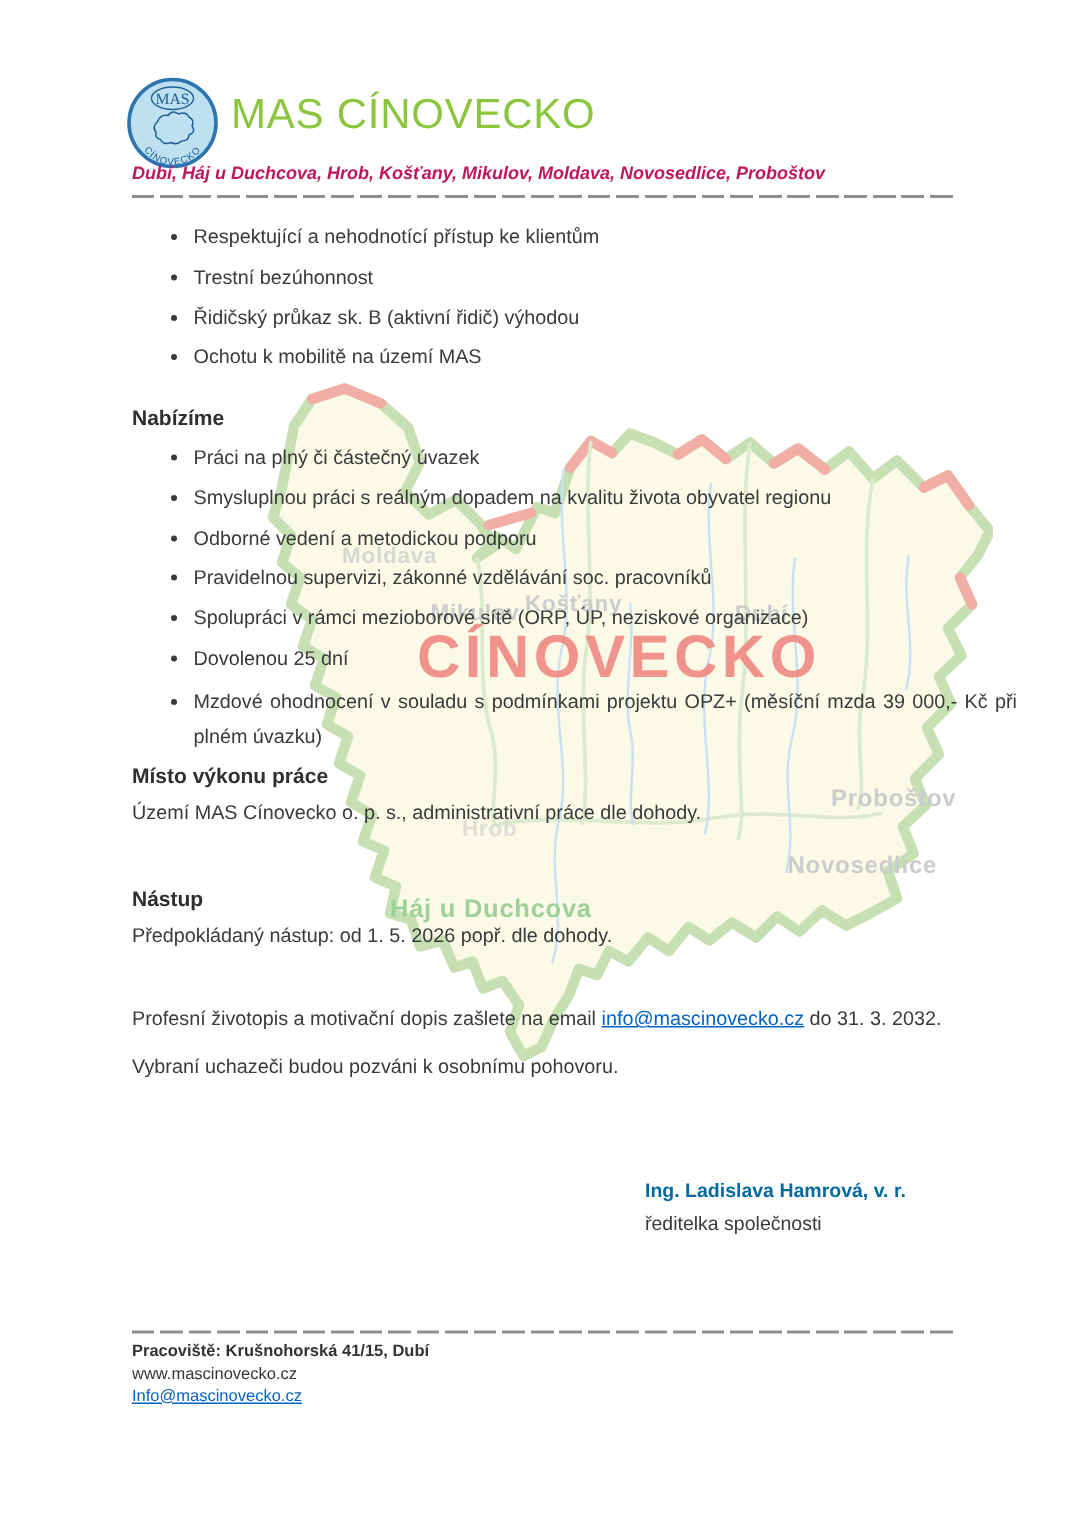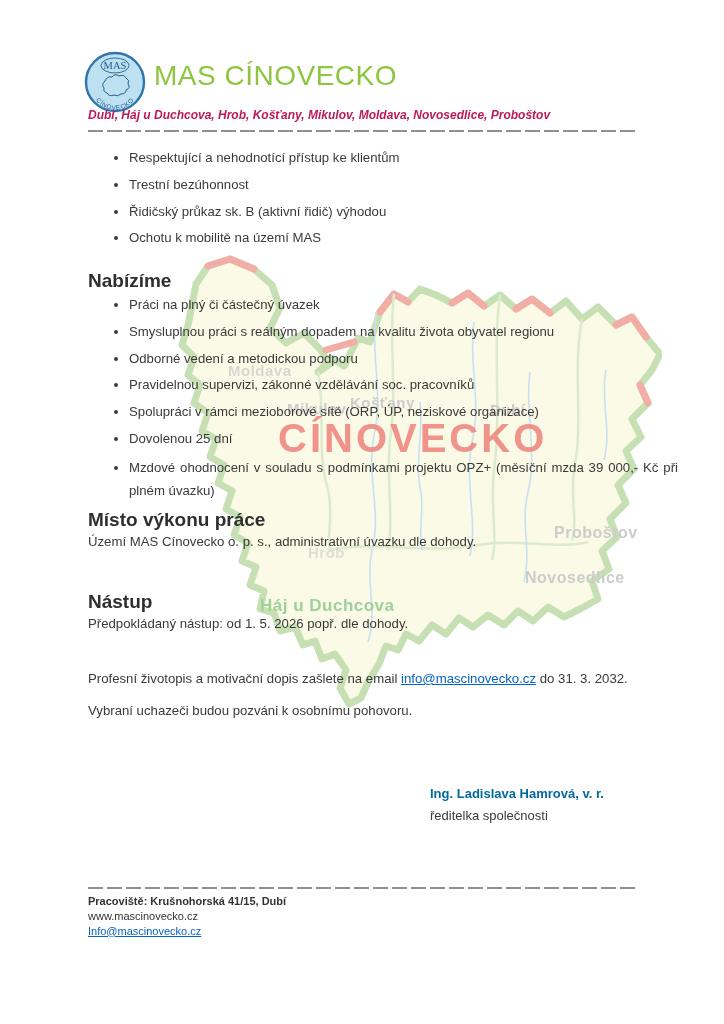--- a/index.html
+++ b/index.html
@@ -29,21 +29,21 @@
   .dash-sep { left:88px; width:549px; height:2px;
     background:repeating-linear-gradient(90deg,#8f8f8f 0 15px, transparent 15px 19px);
   }
   .sep-header { top:130px; }
   .sep-footer { top:887px; }
   .doc-list { left:88px; width:549px; margin:0; padding:0 0 0 41px; list-style:disc; }
   .doc-list li { font-size:13.2px; line-height:26.8px; }
   .doc-list li.justify { text-align:justify; line-height:23px; padding-top:3px; }
   .req-list { top:145px; }
   .offer-list { top:292px; }
-  .h-bold { left:88px; font-size:19px; font-weight:bold; color:#2f2f2f; }
+  .h-bold { left:88px; font-size:14px; font-weight:bold; color:#2f2f2f; }
   .offer-head { top:270px; }
   .place-head { top:509px; }
   .start-head { top:591px; }
   .para { left:88px; width:549px; font-size:13.2px; }
   .place-body { top:534px; }
   .start-body { top:616px; }
   .apply { top:671px; }
   .interview { top:703px; }
   a.link { color:#0563c1; text-decoration:underline; }
   .signature { left:430px; top:783px; font-size:13px; line-height:22px; }
@@ -133,21 +133,21 @@
       <li>Práci na plný či částečný úvazek</li>
       <li>Smysluplnou práci s reálným dopadem na kvalitu života obyvatel regionu</li>
       <li>Odborné vedení a metodickou podporu</li>
       <li>Pravidelnou supervizi, zákonné vzdělávání soc. pracovníků</li>
       <li>Spolupráci v rámci mezioborové sítě (ORP, ÚP, neziskové organizace)</li>
       <li>Dovolenou 25 dní</li>
       <li class="justify">Mzdové ohodnocení v souladu s podmínkami projektu OPZ+ (měsíční mzda 39&nbsp;000,- Kč při plném úvazku)</li>
     </ul>
 
     <div class="abs h-bold place-head">Místo výkonu práce</div>
-    <div class="abs para place-body">Území MAS Cínovecko o. p. s., administrativní úvazku dle dohody.</div>
+    <div class="abs para place-body">Území MAS Cínovecko o. p. s., administrativní práce dle dohody.</div>
 
     <div class="abs h-bold start-head">Nástup</div>
     <div class="abs para start-body">Předpokládaný nástup: od 1. 5. 2026 popř. dle dohody.</div>
 
     <div class="abs para apply"><span>Profesní životopis a motivační dopis zašlete na email </span><a class="link" href="#">info@mascinovecko.cz</a><span> do 31. 3. 2032.</span></div>
     <div class="abs para interview">Vybraní uchazeči budou pozváni k osobnímu pohovoru.</div>
 
     <div class="abs signature">
       <div class="name">Ing. Ladislava Hamrová, v. r.</div>
       <div>ředitelka společnosti</div>

